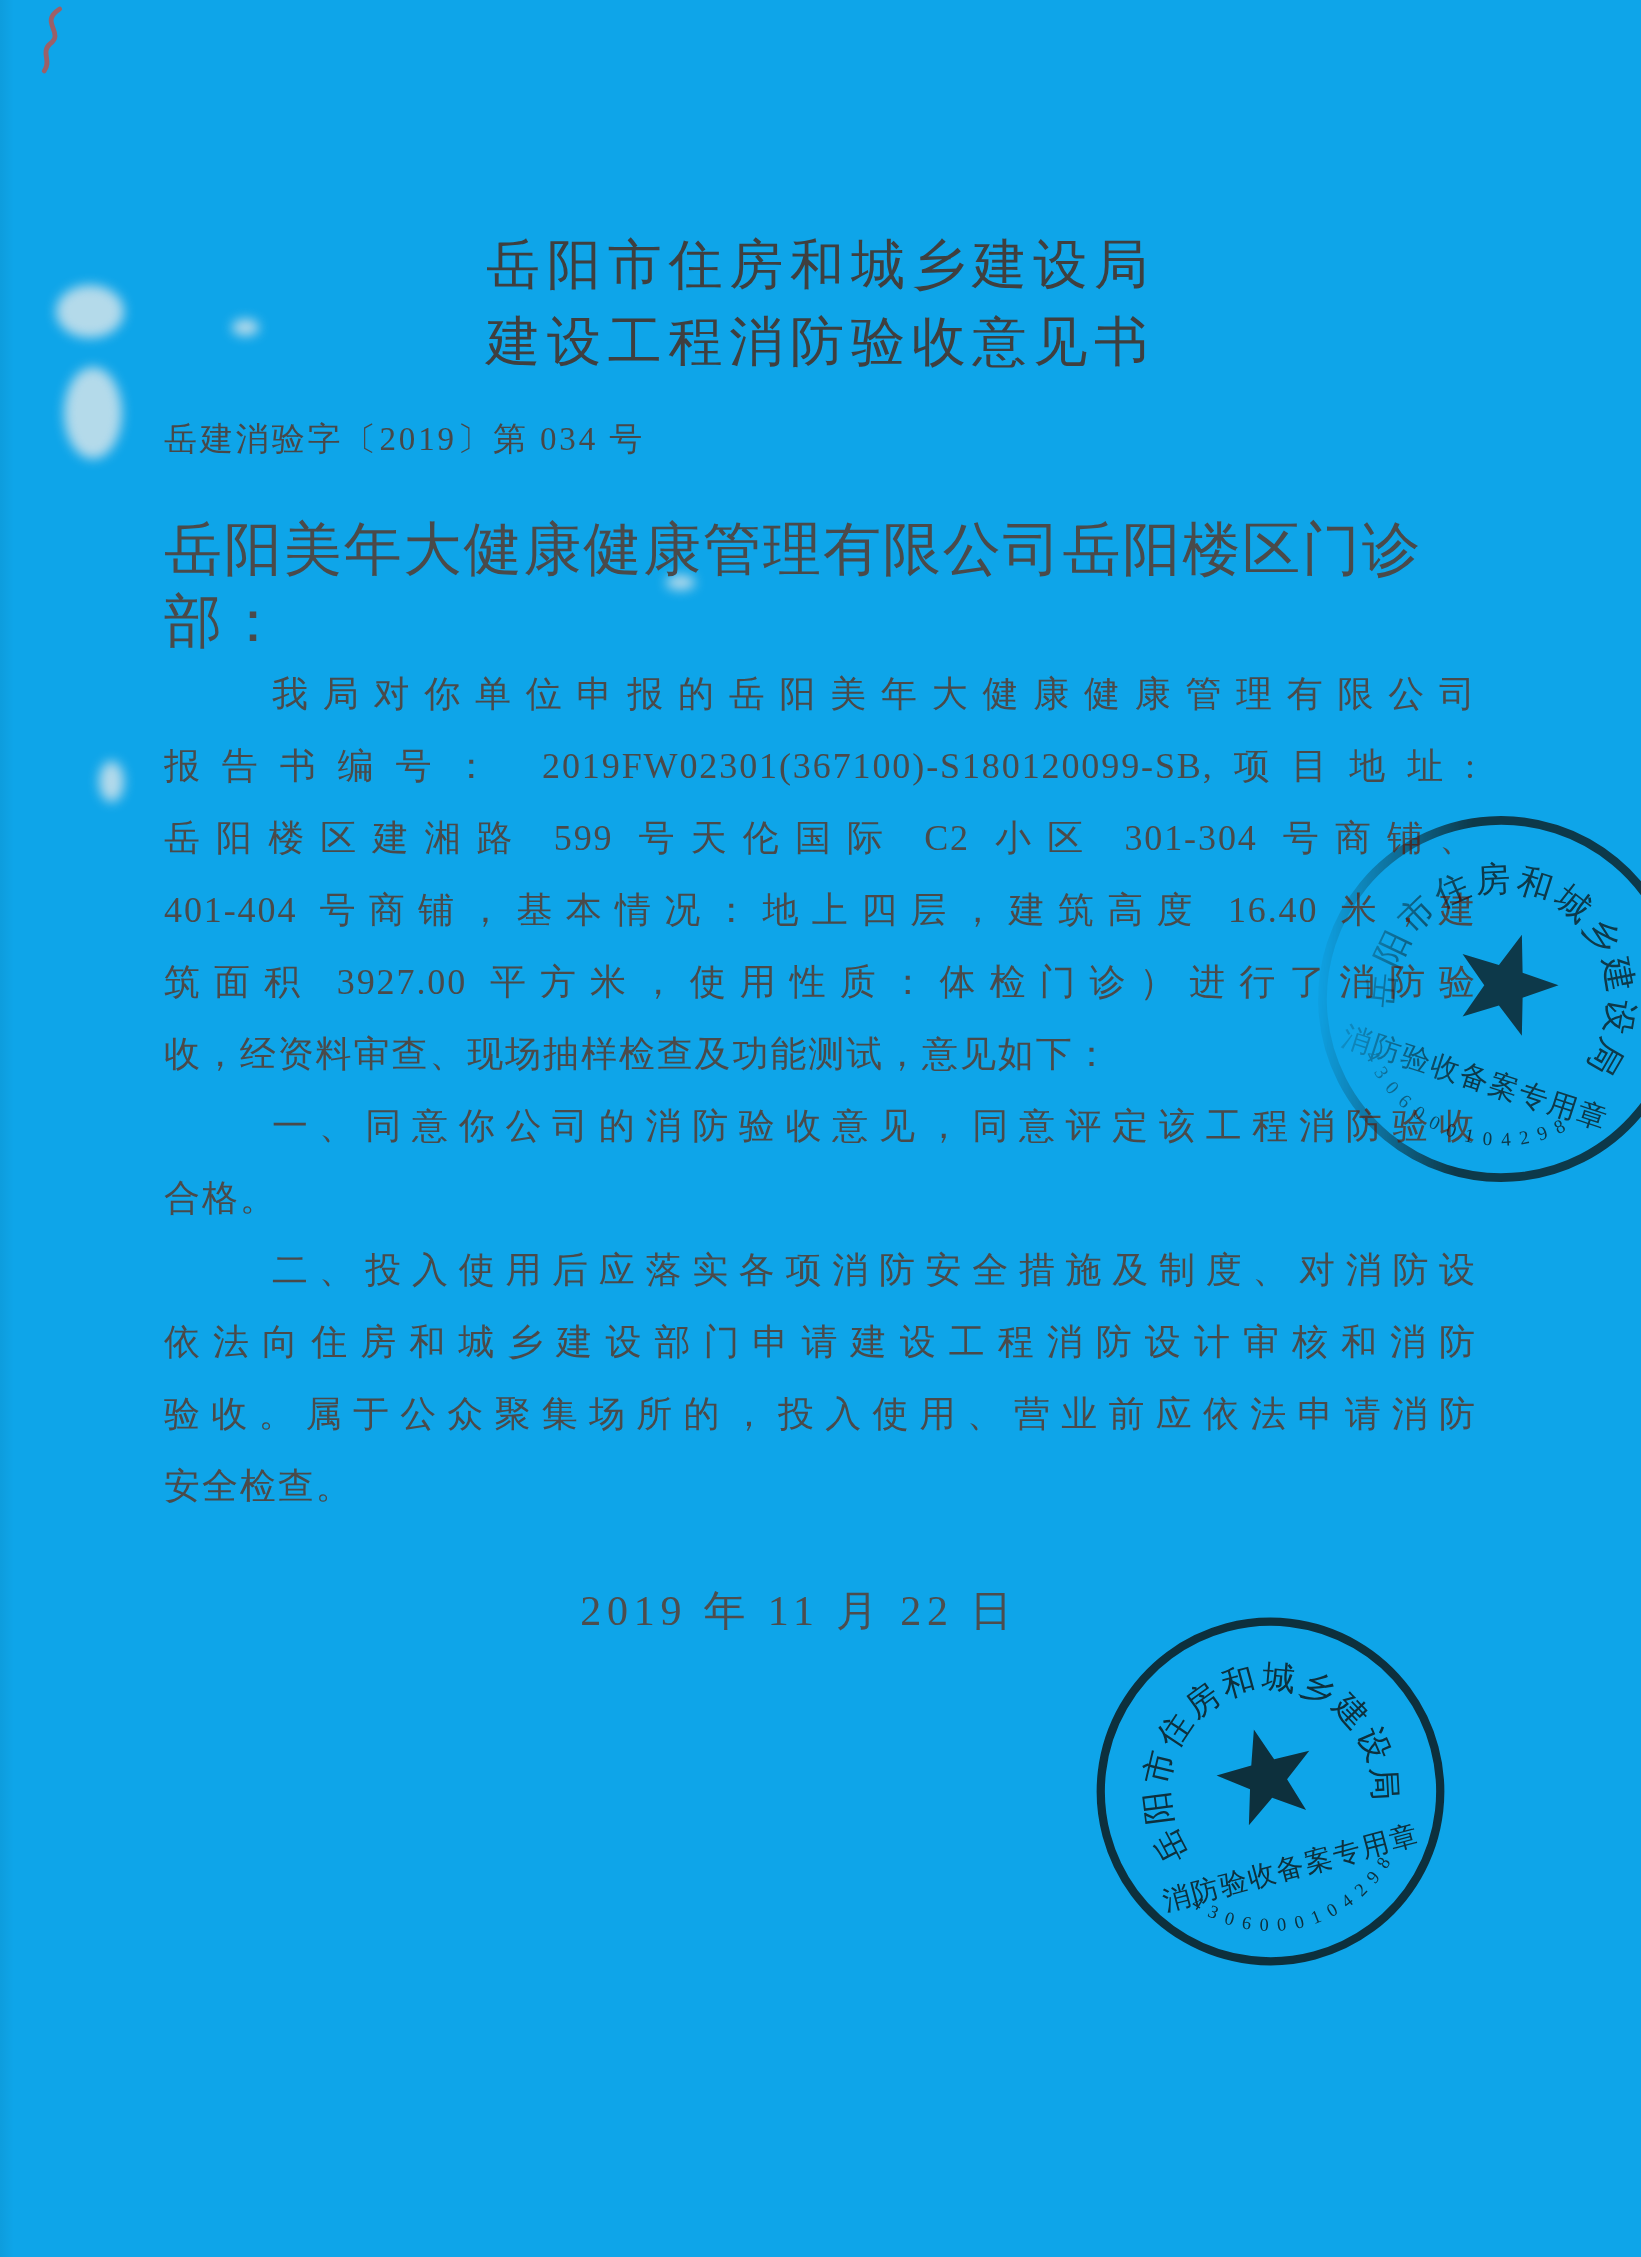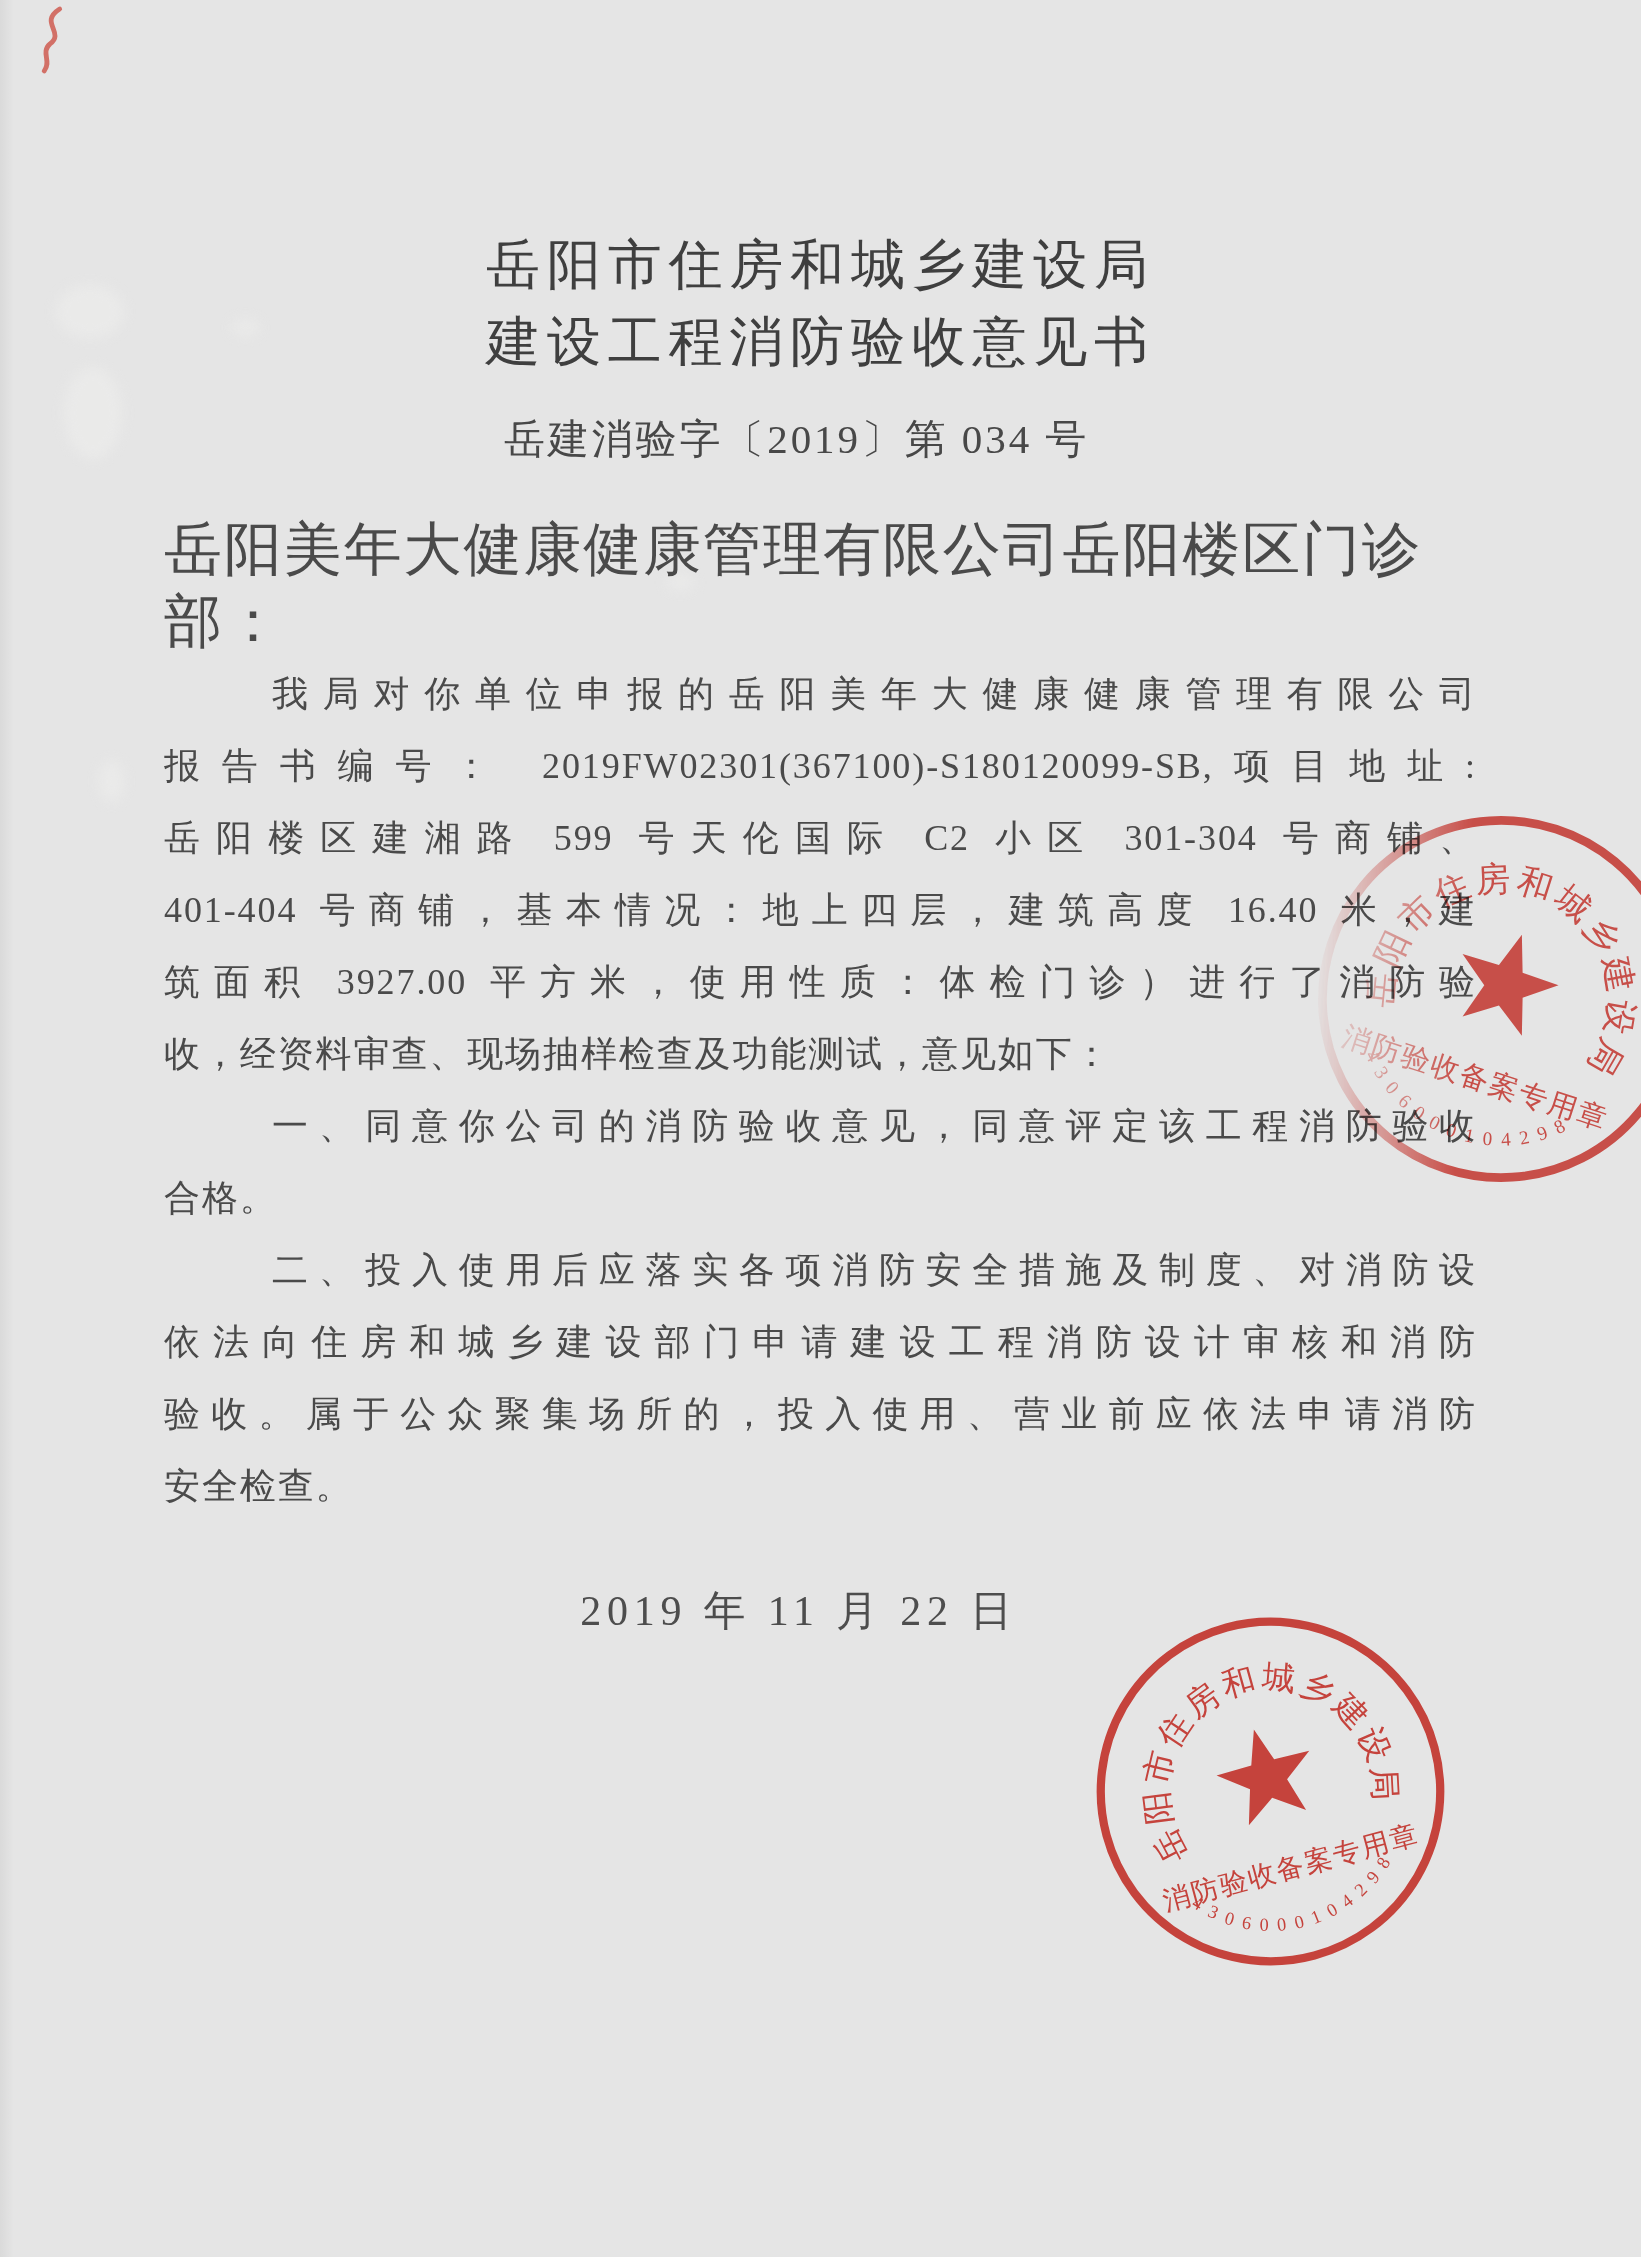--- a/index.html
+++ b/index.html
@@ -1,34 +1,34 @@
 <!DOCTYPE html>
 <html style="--stamp-color: #d93a32;"><head>
 <meta charset="utf-8">
 <style>
   :root { --stamp-color:#d93a32; --ink:#4a4a4a; }
   * { margin:0; padding:0; box-sizing:border-box; }
   body { background:#888; font-family:"Liberation Serif","DejaVu Serif",serif; }
   .page {
     position:relative; width:1641px; height:2257px; margin:0 auto;
-    background:#e5e5e5; overflow:hidden; color:var(--ink);
+    background:#0ea5e9; overflow:hidden; color:var(--ink);
   }
   .scan-edge {
     position:absolute; left:0; top:0; bottom:0; width:13.5px;
     background:linear-gradient(90deg, rgba(0,0,0,.05), rgba(0,0,0,0));
   }
   .content { position:relative; padding:0 164px; }
   .title {
     text-align:center; font-size:54px; line-height:77px;
     letter-spacing:6.8px; color:#3f3f3f;
   }
   .title-1 { margin-top:227px; }
   .doc-number {
-    margin-top:29px; text-align:center; padding-right:48px;
-    font-size:41px; line-height:58px; letter-spacing:2.9px; color:#484848;
+    margin-top:29px; text-align:left; padding-right:48px;
+    font-size:33px; line-height:58px; letter-spacing:2.9px; color:#484848;
   }
   .addressee {
     margin-top:46px; font-size:58px; line-height:72px; letter-spacing:1.9px;
   }
   .body-line {
     font-size:36px; line-height:72px; letter-spacing:1.9px; color:var(--ink);
     text-align:left; white-space:normal;
   }
   .body-line.justify { text-align:justify; text-align-last:justify; }
   .body-line.indent { text-indent:108px; }

